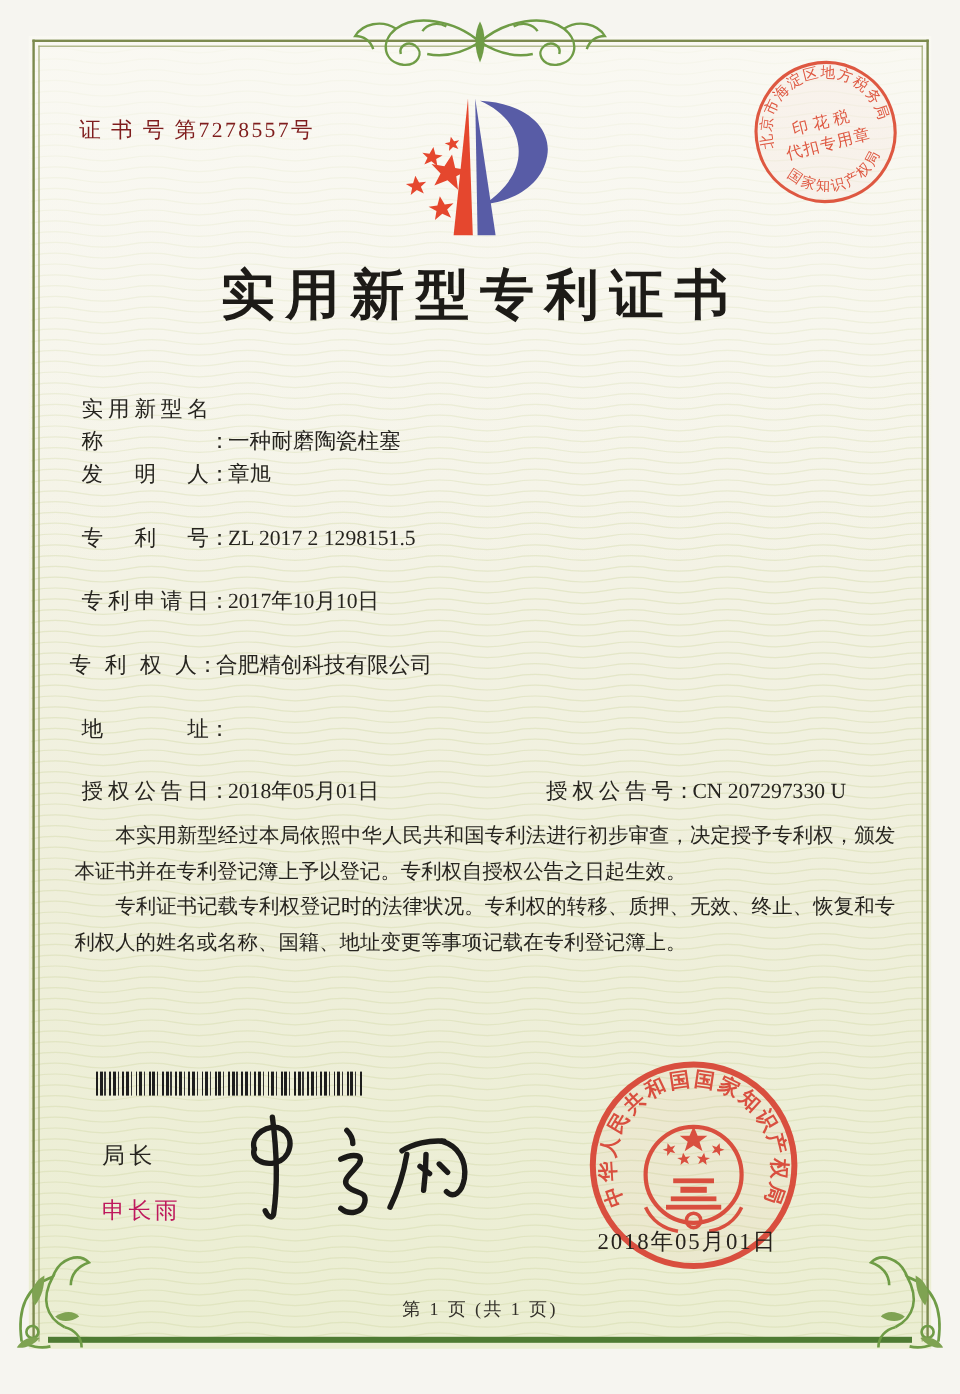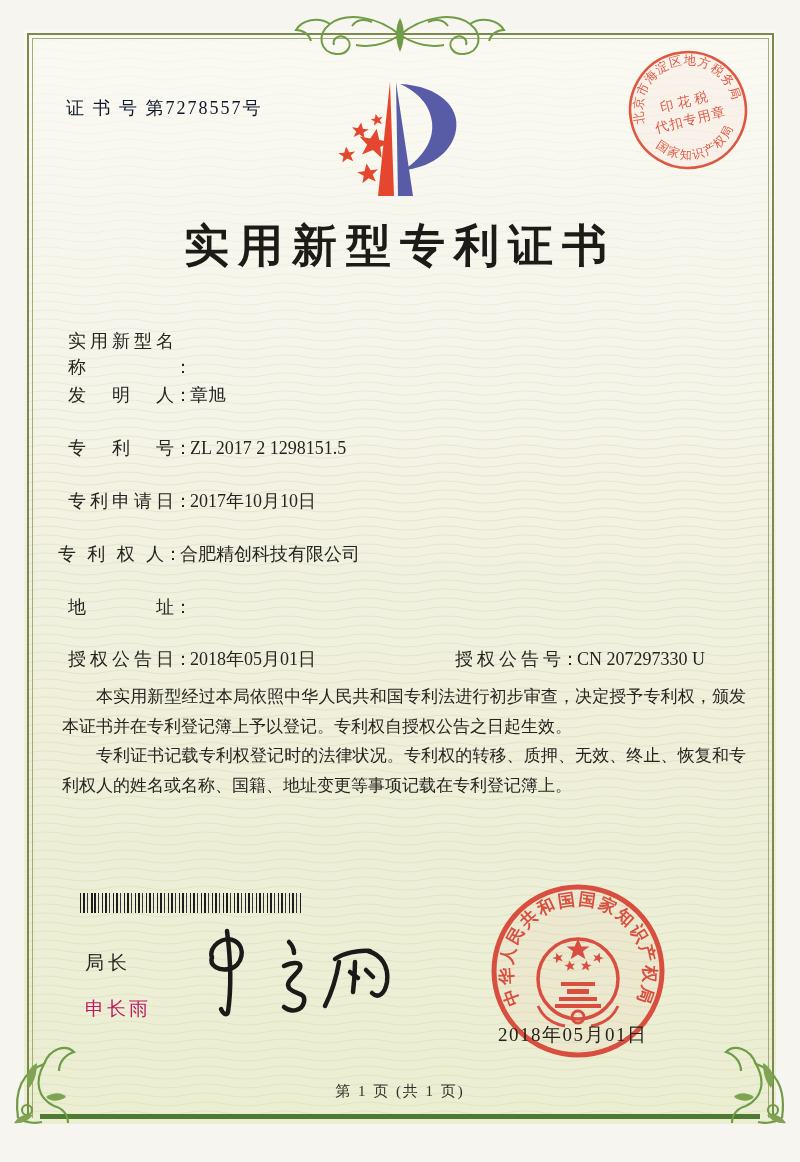--- a/index.html
+++ b/index.html
@@ -12,21 +12,21 @@
   .tint{position:absolute;left:24px;top:30px;right:24px;bottom:38px;
         background:linear-gradient(180deg,rgba(250,249,243,.85) 0%,rgba(250,249,243,0) 42%);}
   
   .frame{position:absolute;left:27px;top:33px;right:26px;bottom:44px;
          border:2px solid #7c8a4e;border-bottom:none;}
   .frame-inner{position:absolute;left:3px;top:3px;right:3px;bottom:0;
          border:1px solid #a2ac76;border-bottom:none;}
   .bottom-line{position:absolute;left:40px;right:40px;top:1114px;height:5px;background:#4e7b33;}
   .orn{position:absolute;}
   
-  .certno{position:absolute;left:66px;top:96px;font-size:18px;color:#0f172a;letter-spacing:2px;}
+  .certno{position:absolute;left:66px;top:96px;font-size:18px;color:#7f1d1d;letter-spacing:2px;}
   .title{position:absolute;left:0;top:216px;width:100%;text-align:center;
          font-size:45px;font-weight:600;color:#1d1b17;letter-spacing:9px;}
   .row{position:absolute;display:flex;font-size:18px;color:#26241f;line-height:26px;align-items:flex-end;}
   .lbl{display:block;width:106px;text-align:justify;text-align-last:justify;flex:none;}
   .colon{width:16px;flex:none;}
   .val{white-space:pre-wrap;}
   .val.addr{width:474px;}
   .grant-no{left:455px;}
   .bodytext{position:absolute;left:62px;top:682px;width:684px;font-size:17px;
             line-height:29.5px;color:#26241f;text-align:justify;}
@@ -124,20 +124,21 @@
       <text x="60" y="56" text-anchor="middle" font-size="13" letter-spacing="4" fill="#dc4a32">印花税</text>
       <text x="60" y="74" text-anchor="middle" font-size="13" letter-spacing="1" fill="#dc4a32">代扣专用章</text>
     </g>
   </svg>
 
   <div class="title z">实用新型专利证书</div>
 
   <div class="row z" style="left:68px;top:328px;">
     <span class="lbl">实用新型名称</span>
     <span class="colon">：</span>
+    <span class="val">一种耐磨陶瓷柱塞</span>
   </div>
   <div class="row z" style="left:68px;top:382px;">
     <span class="lbl">发明人</span>
     <span class="colon">：</span>
     <span class="val">章旭</span>
   </div>
   <div class="row z" style="left:68px;top:435px;">
     <span class="lbl">专利号</span>
     <span class="colon">：</span>
     <span class="val">ZL 2017 2 1298151.5</span>

